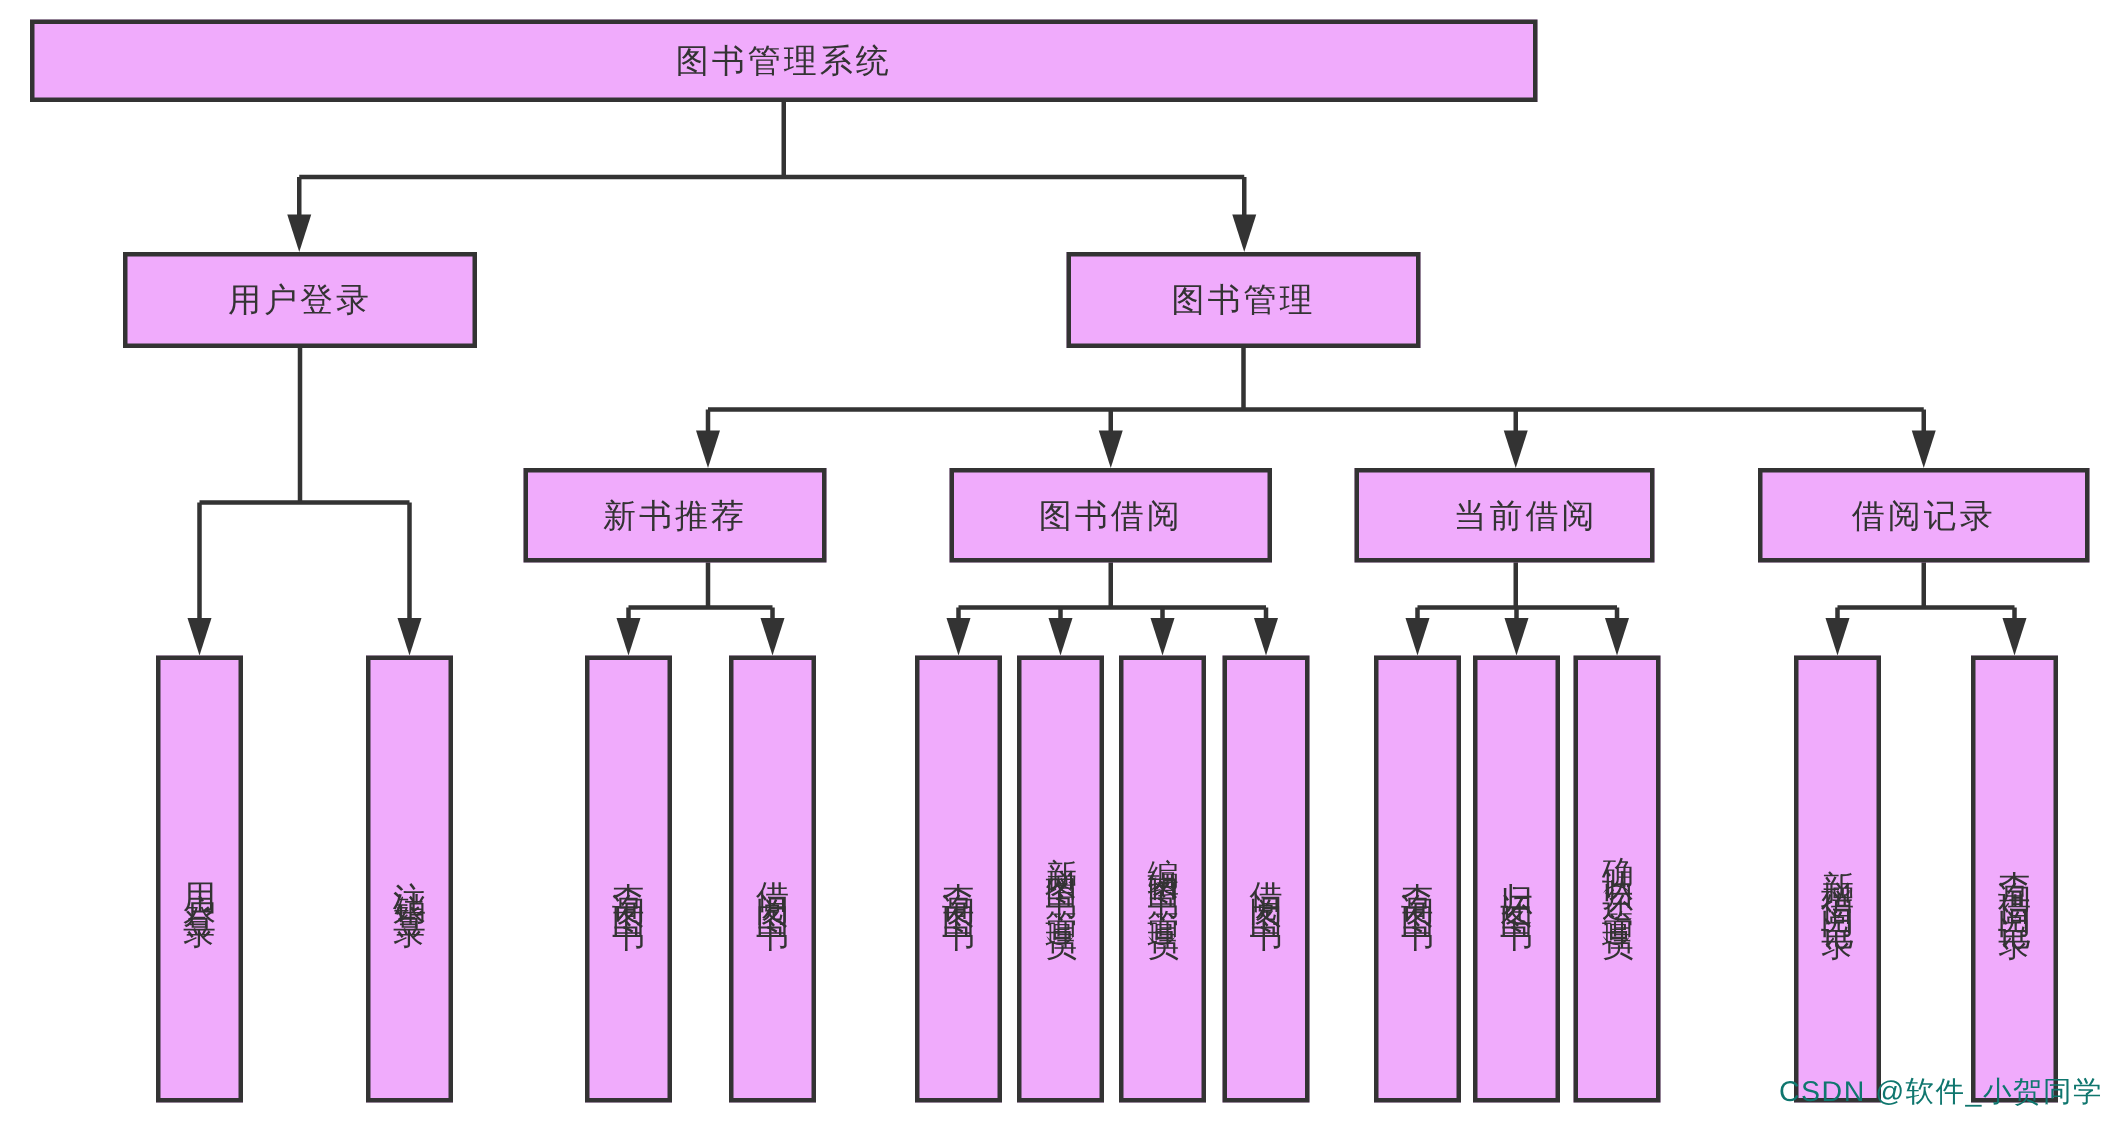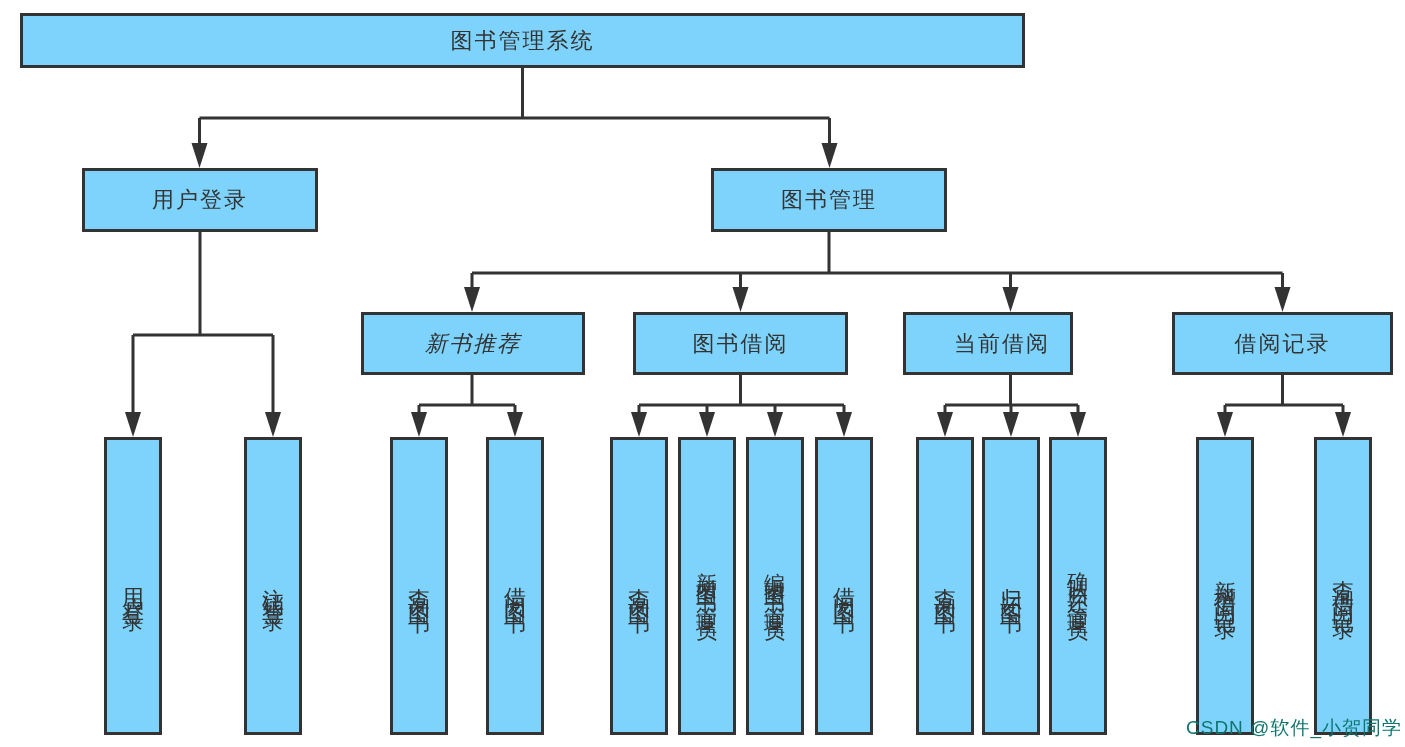--- a/index.html
+++ b/index.html
@@ -9,21 +9,21 @@
     background:#ffffff;
     font-family:"Liberation Sans", sans-serif;
     overflow:hidden;
   }
   .canvas svg.wires {
     position:absolute; left:0; top:0; z-index:1;
   }
   .box {
     position:absolute;
     box-sizing:border-box;
-    background:#7dd3fc;
+    background:#f0abfc;
     border:3px solid #333333;
     display:flex; align-items:center; justify-content:center;
     color:#333333;
     z-index:2;
   }
   .h-label {
     font-size:22px;
     letter-spacing:2px;
     white-space:nowrap;
   }
@@ -109,27 +109,27 @@
     <span class="h-label">图书管理系统</span>
   </div>
 
   <div class="box" style="left:82px; top:168px; width:236px; height:64px;">
     <span class="h-label">用户登录</span>
   </div>
   <div class="box" style="left:711px; top:168px; width:236px; height:64px;align-items:center;">
     <span class="h-label">图书管理</span>
   </div>
 
-  <div class="box" style="left:361px; top:312px; width:224px; height:63px;font-style:italic;">
+  <div class="box" style="left:349px; top:312px; width:202px; height:63px;">
     <span class="h-label">新书推荐</span>
   </div>
   <div class="box" style="left:633px; top:312px; width:215px; height:63px;">
     <span class="h-label">图书借阅</span>
   </div>
-  <div class="box" style="left:903px; top:312px; width:170px; height:63px;padding-left:28px;">
+  <div class="box" style="left:903px; top:312px; width:200px; height:63px;padding-left:28px;">
     <span class="h-label">当前借阅</span>
   </div>
   <div class="box" style="left:1172px; top:312px; width:221px; height:63px;">
     <span class="h-label">借阅记录</span>
   </div>
 
   <div class="box leaf" style="left:104px;">
     <span class="v-label">用户登录</span>
   </div>
   <div class="box leaf" style="left:244px;">

